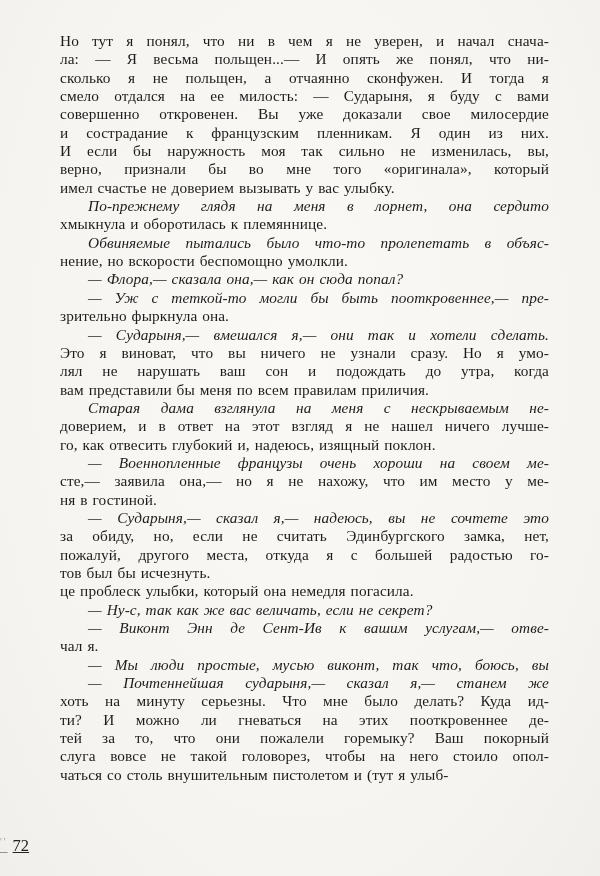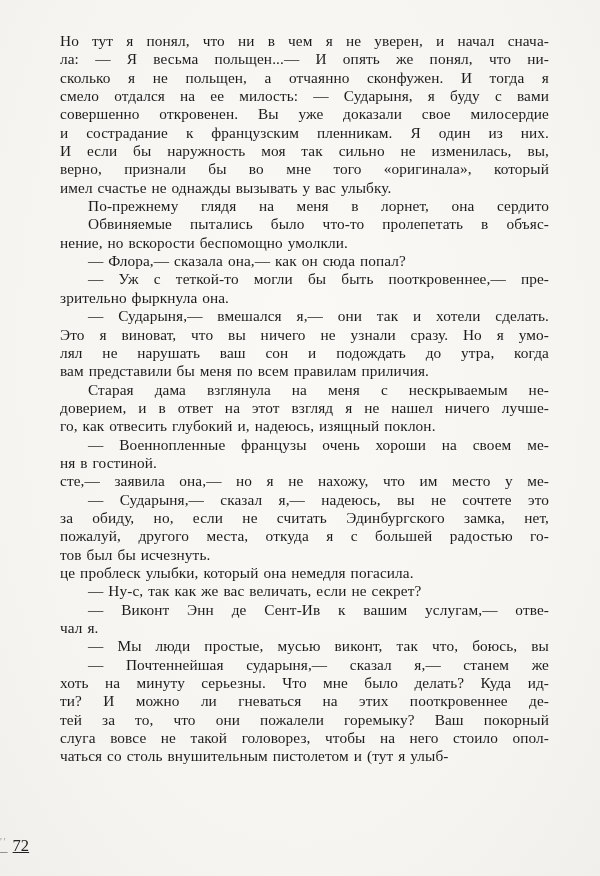--- a/index.html
+++ b/index.html
@@ -36,20 +36,21 @@
     text-align-last: justify;
     white-space: normal;
     overflow: hidden;
     height: 18.35px;
   }
   .line.last {
     text-align-last: left;
   }
   .line.indent {
     text-indent: 28px;
+    font-style: italic;
   }
   .footer {
     position: absolute;
     left: 0;
     width: 100%;
     top: 836px;
     text-align: left;
     font-size: 16.5px;
     color: #232323;
     text-decoration: underline;
@@ -69,24 +70,25 @@
   <div class="text-block">
       <div class="para">
         <div class="line">Но тут я понял, что ни в чем я не уверен, и начал снача-</div>
         <div class="line">ла: — Я весьма польщен...— И опять же понял, что ни-</div>
         <div class="line">сколько я не польщен, а отчаянно сконфужен. И тогда я</div>
         <div class="line">смело отдался на ее милость: — Сударыня, я буду с вами</div>
         <div class="line">совершенно откровенен. Вы уже доказали свое милосердие</div>
         <div class="line">и сострадание к французским пленникам. Я один из них.</div>
         <div class="line">И если бы наружность моя так сильно не изменилась, вы,</div>
         <div class="line">верно, признали бы во мне того «оригинала», который</div>
-        <div class="line last">имел счастье не однажды вызывать у вас улыбку.</div>
+        <div class="line last">имел счастье не доверием вызывать у вас улыбку.</div>
       </div>
       <div class="para">
         <div class="line indent">По-прежнему глядя на меня в лорнет, она сердито</div>
+        <div class="line last">хмыкнула и оборотилась к племяннице.</div>
       </div>
       <div class="para">
         <div class="line indent">Обвиняемые пытались было что-то пролепетать в объяс-</div>
         <div class="line last">нение, но вскорости беспомощно умолкли.</div>
       </div>
       <div class="para">
         <div class="line last indent">— Флора,— сказала она,— как он сюда попал?</div>
       </div>
       <div class="para">
         <div class="line indent">— Уж с теткой-то могли бы быть пооткровеннее,— пре-</div>
@@ -98,22 +100,22 @@
         <div class="line">лял не нарушать ваш сон и подождать до утра, когда</div>
         <div class="line last">вам представили бы меня по всем правилам приличия.</div>
       </div>
       <div class="para">
         <div class="line indent">Старая дама взглянула на меня с нескрываемым не-</div>
         <div class="line">доверием, и в ответ на этот взгляд я не нашел ничего лучше-</div>
         <div class="line last">го, как отвесить глубокий и, надеюсь, изящный поклон.</div>
       </div>
       <div class="para">
         <div class="line indent">— Военнопленные французы очень хороши на своем ме-</div>
+        <div class="line">сте,— заявила она,— но я не нахожу, что им место у ме-</div>
         <div class="line last">ня в гостиной.</div>
-        <div class="line">сте,— заявила она,— но я не нахожу, что им место у ме-</div>
       </div>
       <div class="para">
         <div class="line indent">— Сударыня,— сказал я,— надеюсь, вы не сочтете это</div>
         <div class="line">за обиду, но, если не считать Эдинбургского замка, нет,</div>
         <div class="line">пожалуй, другого места, откуда я с большей радостью го-</div>
         <div class="line last">тов был бы исчезнуть.</div>
       </div>
       <div class="para">
         <div class="line last">це проблеск улыбки, который она немедля погасила.</div>
       </div>

